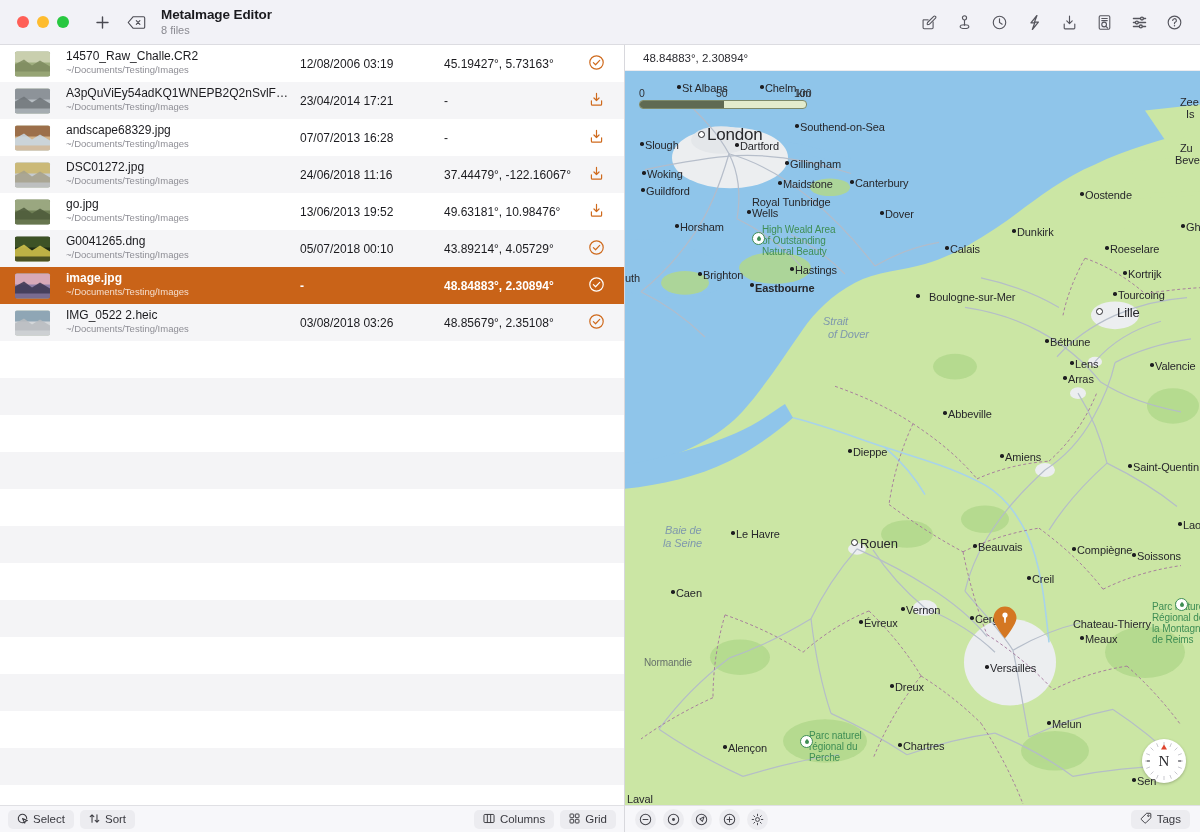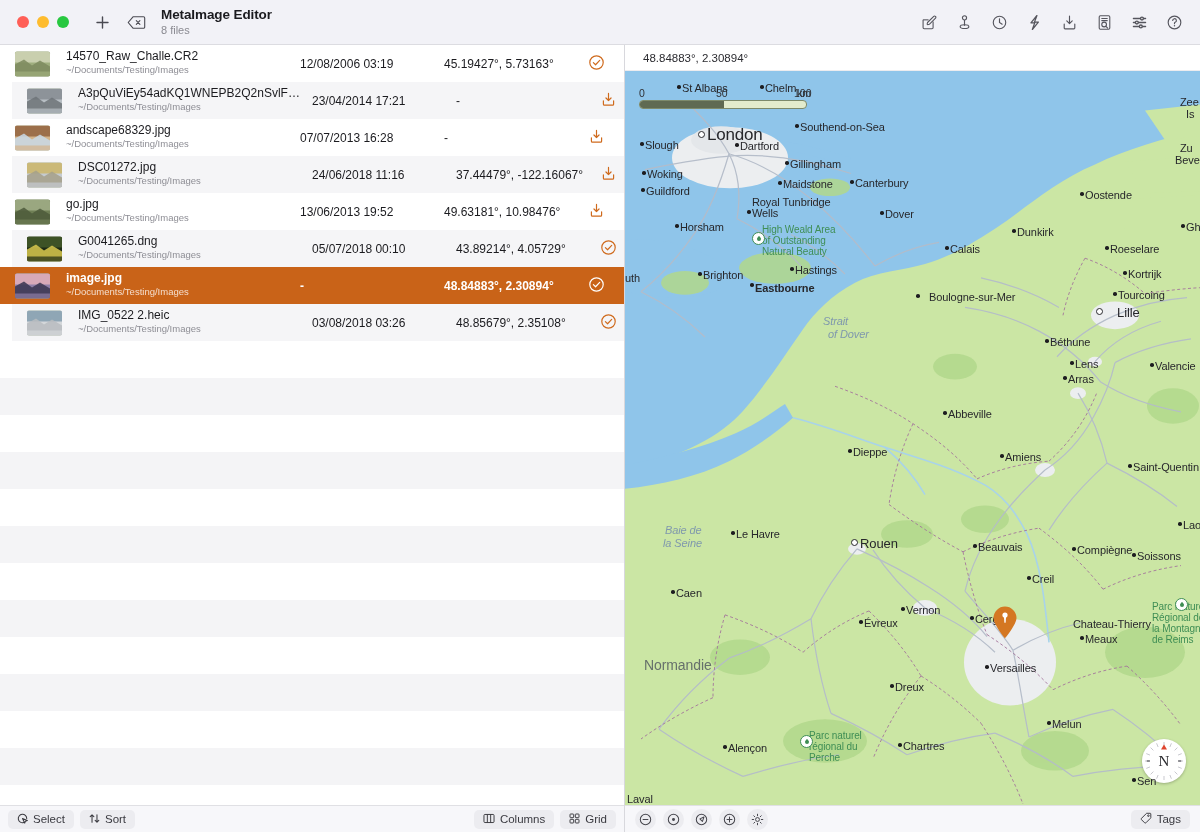--- a/index.html
+++ b/index.html
@@ -77,21 +77,21 @@
   }
   .col-header .hcell { position: absolute; top: 0; height: 26px; display: flex; align-items: center; }
   .col-header .sep { position: absolute; top: 4px; width: 1px; height: 18px; background: #e4e4e8; }
 
   .rows { flex: 1; overflow: hidden; position: relative; }
   .row {
     height: 37px;
     position: relative;
     display: flex; align-items: center;
   }
-  .row.alt { background: #f5f5f7; margin-left: 12px; }
+  .row.alt { background: #f5f5f7; }
   .row.empty-alt { background: #f4f4f6; }
   .row.selected { background: #c96318; }
 
   .thumb {
     position: absolute; left: 15px; top: 50%; transform: translateY(-50%);
     width: 35px; height: 25px;
     border-radius: 2px;
     overflow: hidden;
     background: #b9c3ae;
   }
@@ -166,21 +166,21 @@
     box-shadow: 0 1px 3px rgba(0,0,0,.25);
     display: flex; align-items: center; justify-content: center;
   }
   .compass .nletter { font-size: 15px; color: #2a2a2e; font-family: "Liberation Serif", serif; }
 
   .map-label { position: absolute; font-size: 11px; color: #27272b; white-space: nowrap; letter-spacing: -0.1px; }
   .map-label.big { font-size: 17px; letter-spacing: -0.2px; }
   .map-label.med { font-size: 13px; }
   .map-label.water { color: #7f98ad; font-style: italic; font-size: 11px; }
   .map-label.park { color: #3f8e55; font-size: 10px; line-height: 1.15; }
-  .map-label.region { color: #66706b; font-size: 14px; padding-left: 16px; }
+  .map-label.region { color: #66706b; font-size: 10px; padding-left: 16px; }
   .city-dot { position: absolute; width: 3.5px; height: 3.5px; border-radius: 50%; background: #1d1d20; }
   .city-ring { position: absolute; width: 7px; height: 7px; border-radius: 50%; background: #fff; border: 1.6px solid #2a2a2e; }
   .park-badge { position: absolute; width: 13px; height: 13px; border-radius: 50%; background: #fff; border: 1.5px solid #3f8e55; display:flex;align-items:center;justify-content:center; }
 
   
   .right-foot {
     height: 27px; min-height: 27px;
     background: #f7f7fa;
     border-top: 1px solid #e0e0e4;
     display: flex; align-items: center;

